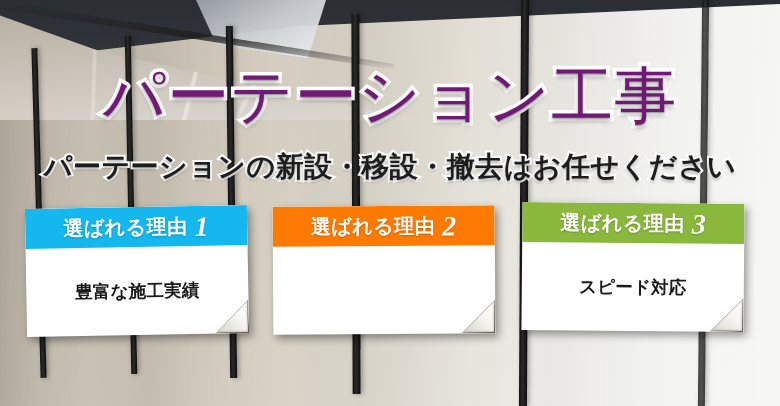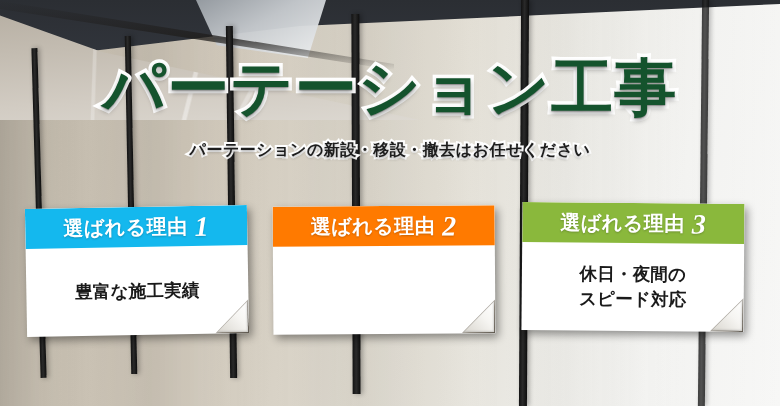--- a/index.html
+++ b/index.html
@@ -96,35 +96,35 @@
   .headline-wrap {
     position: absolute;
     top: 56px;
     left: 0;
     width: 780px;
     text-align: center;
     z-index: 6;
   }
   .title {
     font-size: 62px;
-    font-weight: 700;
+    font-weight: 400;
     line-height: 1.04;
     letter-spacing: 1px;
-    color: #14532d;
+    color: #701a75;
     -webkit-text-stroke: 7px #ffffff;
     paint-order: stroke fill;
     text-shadow:
        0 3px 5px rgba(0,0,0,.35),
        0 1px 0 rgba(0,0,0,.22);
-    margin: 0;
+    margin: 8px;
     white-space: nowrap;
   }
   .subtitle {
     margin: 20px 0 0 0;
-    font-size: 16px;
+    font-size: 28px;
     font-weight: 700;
     letter-spacing: .5px;
     color: #1d1d1d;
     -webkit-text-stroke: 4px #ffffff;
     paint-order: stroke fill;
     text-shadow: 0 2px 3px rgba(0,0,0,.32);
     white-space: nowrap;
   }
 
   
@@ -264,21 +264,20 @@
       </div>
     </div>
 
     <div class="card card-3">
       <div class="card-head" style="background:#8AB83C;">
         <span>選ばれる理由</span>
         <span class="card-num">3</span>
       </div>
       <div class="card-body">
         <div class="card-body-text">
-          <div>休日・夜間の</div>
           <div>スピード対応</div>
         </div>
         <div class="peel">
           <div class="peel-shadow"></div>
           <div class="peel-fold"></div>
         </div>
       </div>
     </div>
 
   </div>

